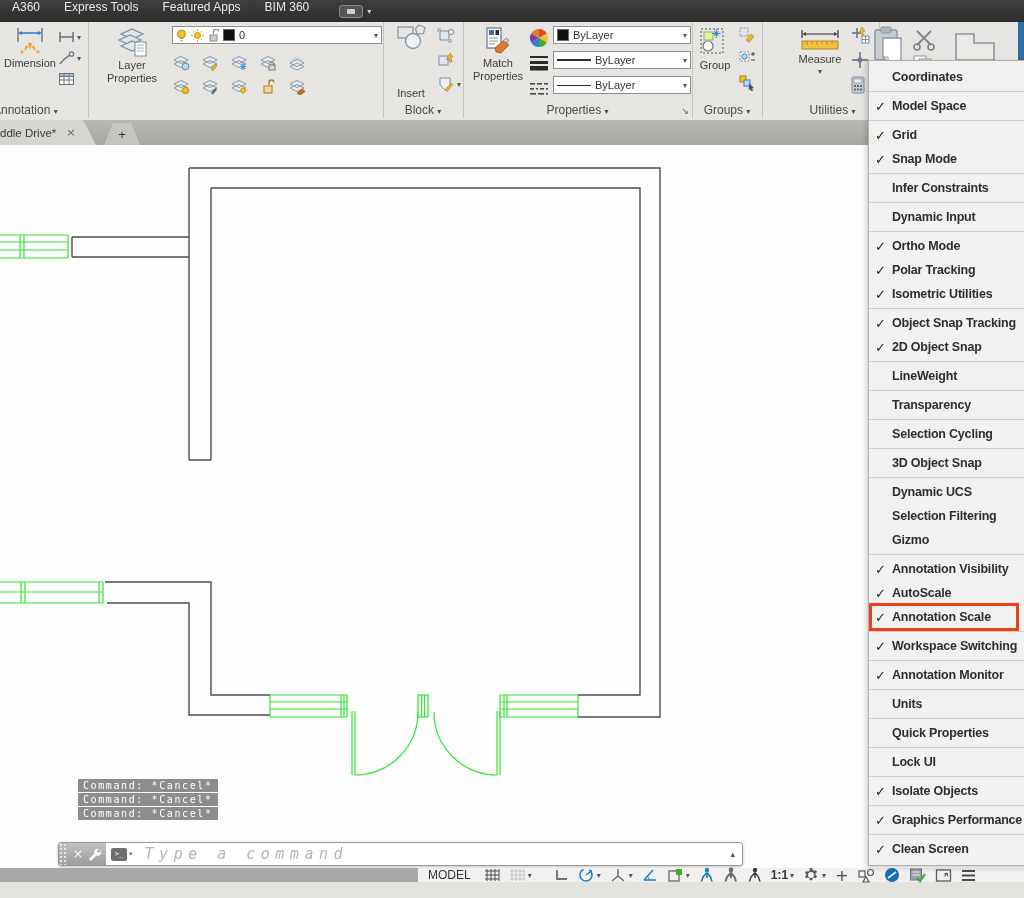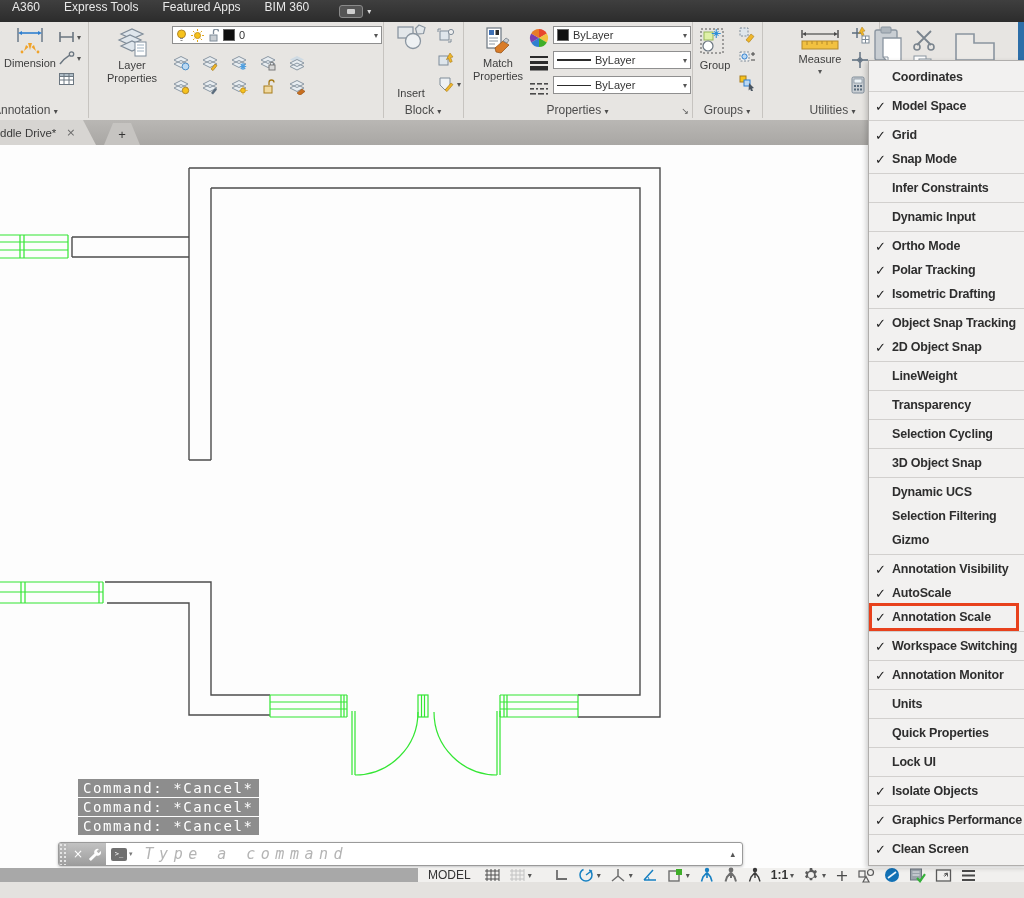--- a/index.html
+++ b/index.html
@@ -43,21 +43,21 @@
     display:flex;align-items:center;font-size:11.5px;color:#3a3a3a;padding-left:14px;box-sizing:border-box;}
   .filetab .close{margin-left:10px;color:#6a6a6a;font-size:11px;}
   .plustab{position:absolute;left:104px;top:3px;width:36px;height:22px;background:#c6c4c1;
     clip-path:polygon(9px 0,calc(100% - 9px) 0,100% 100%,0 100%);
     display:flex;align-items:center;justify-content:center;font-size:13px;color:#333;}
 
   
   .canvas{position:absolute;left:0;top:145px;width:1024px;height:723px;background:#fdfdfd;}
   .cmd-history{position:absolute;left:78px;top:634px;display:flex;flex-direction:column;gap:1px;}
   .chip{background:rgba(125,125,125,.88);color:#fff;font-family:"DejaVu Sans Mono",monospace;
-    font-size:14px;letter-spacing:1.6px;padding:1px 5px;width:max-content;}
+    font-size:10px;letter-spacing:1.6px;padding:1px 5px;width:max-content;}
   .cmdbar{position:absolute;left:58px;top:697px;width:683px;height:22px;background:#fff;
     border:1px solid #9a9a9a;border-radius:3px;display:flex;align-items:center;
     box-shadow:0 1px 3px rgba(0,0,0,.25);overflow:hidden;}
   .cmdgrip{width:9px;align-self:stretch;background:linear-gradient(#bdbdbd,#9f9f9f);
     background-image:radial-gradient(circle,#e4e4e4 1px,transparent 1.2px),linear-gradient(#bdbdbd,#9f9f9f);
     background-size:4px 4px,100% 100%;}
   .cmdgray{align-self:stretch;display:flex;align-items:center;gap:3px;padding:0 5px;
     background:linear-gradient(#c2c2c2,#9d9d9d);color:#fff;}
   .cmdx{font-size:12px;color:#fff;}
   .prompt-chip{width:16px;height:13px;background:#6f6f6f;border-radius:2px;color:#fff;
@@ -624,21 +624,21 @@
       <div class="mi">
         <span class="check">✓</span>
         <span class="lbl">Ortho Mode</span>
       </div>
       <div class="mi">
         <span class="check">✓</span>
         <span class="lbl">Polar Tracking</span>
       </div>
       <div class="mi">
         <span class="check">✓</span>
-        <span class="lbl">Isometric Drafting</span>
+        <span class="lbl">Isometric Utilities</span>
       </div>
       <div class="msep"></div>
       <div class="mi">
         <span class="check">✓</span>
         <span class="lbl">Object Snap Tracking</span>
       </div>
       <div class="mi">
         <span class="check">✓</span>
         <span class="lbl">2D Object Snap</span>
       </div>

